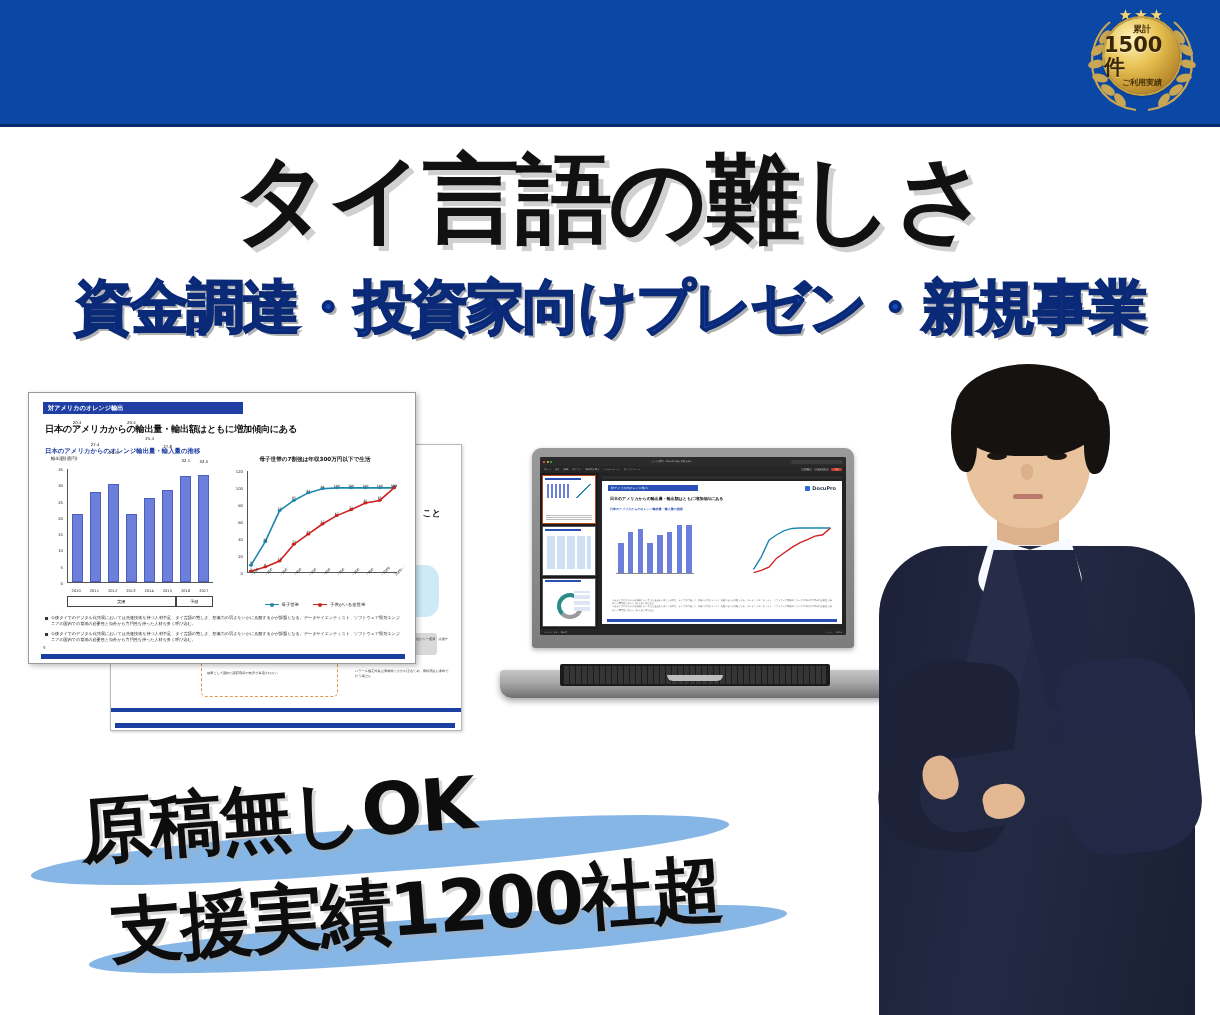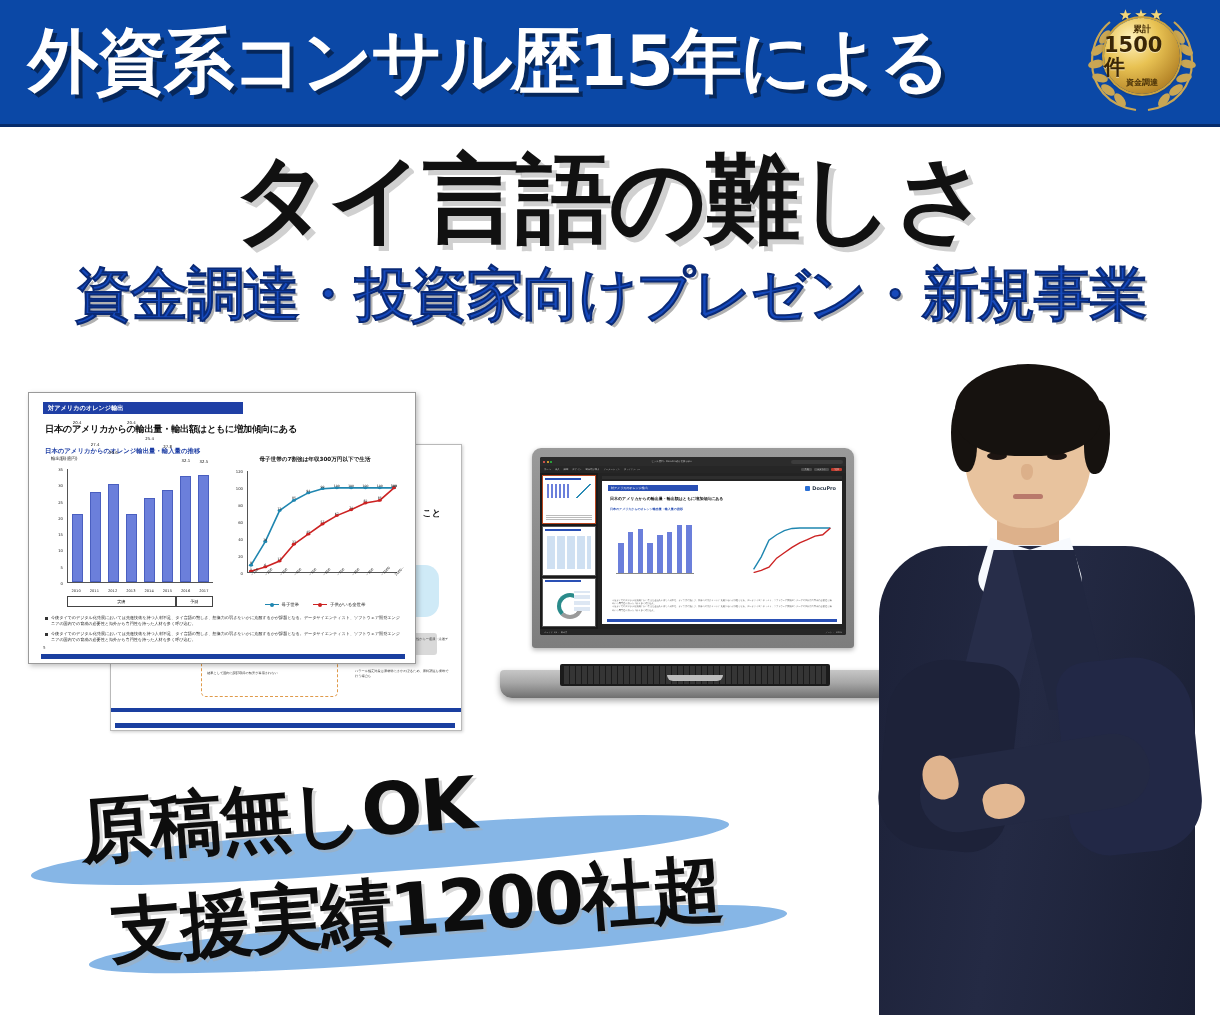--- a/index.html
+++ b/index.html
@@ -25,22 +25,22 @@
   .badge .b-main{font-size:21px;color:#3a2605;font-weight:bold;line-height:1.05;
       text-shadow:0 1px 0 rgba(255,255,255,.5);}
   .badge .b-sub{font-size:8px;color:#4a3208;font-weight:bold;line-height:1.2;}
   .badge .stars{position:absolute;left:0;top:2px;width:128px;text-align:center;
       color:#f3d77a;font-size:15px;letter-spacing:2px;text-shadow:0 1px 1px rgba(0,0,0,.4);}
 
   
   .main-title{position:absolute;left:0;top:136px;width:1220px;text-align:center;
       font-size:96px;font-weight:bold;color:#111111;letter-spacing:-3px;
       text-shadow:5px 5px 0 rgba(120,120,120,.35);white-space:nowrap;}
-  .sub-title{position:absolute;left:0;top:256px;width:1220px;text-align:center;
-      font-size:58px;font-weight:normal;color:#1649bb;letter-spacing:-2px;white-space:nowrap;
+  .sub-title{position:absolute;left:0;top:269px;width:1220px;text-align:center;
+      font-size:58px;font-weight:bold;color:#1649bb;letter-spacing:-2px;white-space:nowrap;
       -webkit-text-stroke:2px #0a2a77;
       text-shadow:3px 3px 0 rgba(60,60,60,.4);}
 
   
   .slide-stack{position:absolute;left:28px;top:392px;width:440px;height:340px;}
   .slide-back{position:absolute;left:82px;top:52px;width:350px;height:285px;
       background:#fff;border:1px solid #b9b9b9;box-shadow:1px 1px 3px rgba(0,0,0,.2);}
   .slide-back .sb-bar{position:absolute;left:0;bottom:18px;width:100%;height:4px;background:#1a3fa0;}
   .slide-back .sb-bar2{position:absolute;left:4px;bottom:2px;width:97%;height:5px;background:#1a3fa0;}
   .slide-back .sb-dash{position:absolute;left:90px;top:188px;width:135px;height:62px;
@@ -213,21 +213,20 @@
       transform:rotate(-4.2deg);letter-spacing:-2px;white-space:nowrap;
       text-shadow:3px 3px 0 rgba(170,170,170,.45);}
   .catch2{position:absolute;left:110px;top:862px;font-size:72px;font-weight:bold;color:#0d0d0d;
       transform:rotate(-4.2deg);letter-spacing:-2px;white-space:nowrap;
       text-shadow:3px 3px 0 rgba(170,170,170,.45);}
 </style>
 </head>
 <body>
 
 <div class="header-band">
-  <div class="header-title">外資系コンサル歴15年による</div>
 
   <div class="badge">
     <svg class="wreath" viewBox="0 0 128 110">
       <g fill="none" stroke="#c9a654" stroke-width="2.2">
         <path d="M58 100 C30 96 14 76 14 52 C14 34 22 20 32 12"></path>
         <path d="M70 100 C98 96 114 76 114 52 C114 34 106 20 96 12"></path>
       </g>
       <g fill="#c9a654">
         <ellipse cx="20" cy="40" rx="8" ry="4.2" transform="rotate(-35 20 40)"></ellipse>
         <ellipse cx="18" cy="54" rx="8" ry="4.2" transform="rotate(-12 18 54)"></ellipse>
@@ -240,21 +239,21 @@
         <ellipse cx="106" cy="68" rx="8" ry="4.2" transform="rotate(-14 106 68)"></ellipse>
         <ellipse cx="98" cy="80" rx="8" ry="4.2" transform="rotate(-36 98 80)"></ellipse>
         <ellipse cx="86" cy="90" rx="8" ry="4.2" transform="rotate(-52 86 90)"></ellipse>
         <ellipse cx="101" cy="27" rx="8" ry="4.2" transform="rotate(52 101 27)"></ellipse>
       </g>
     </svg>
     <div class="stars">★★★</div>
     <div class="disc">
       <div class="b-top">累計</div>
       <div class="b-main">1500件</div>
-      <div class="b-sub">資金調達</div>
+      <div class="b-sub">ご利用実績</div>
     </div>
   </div>
 </div>
 
 <div class="main-title">タイ言語の難しさ</div>
 <div class="sub-title">資金調達・投資家向けプレゼン・新規事業</div>
 
 <div class="slide-stack">
 
   <div class="slide-back">

